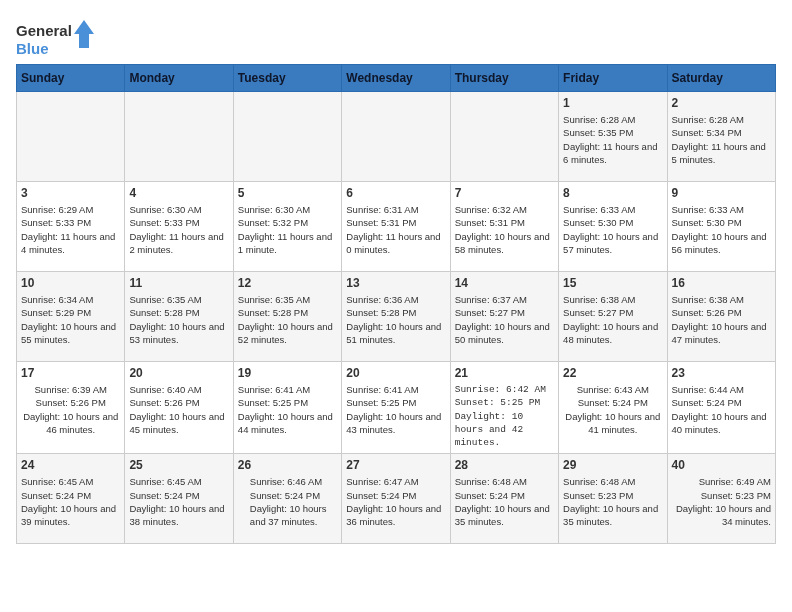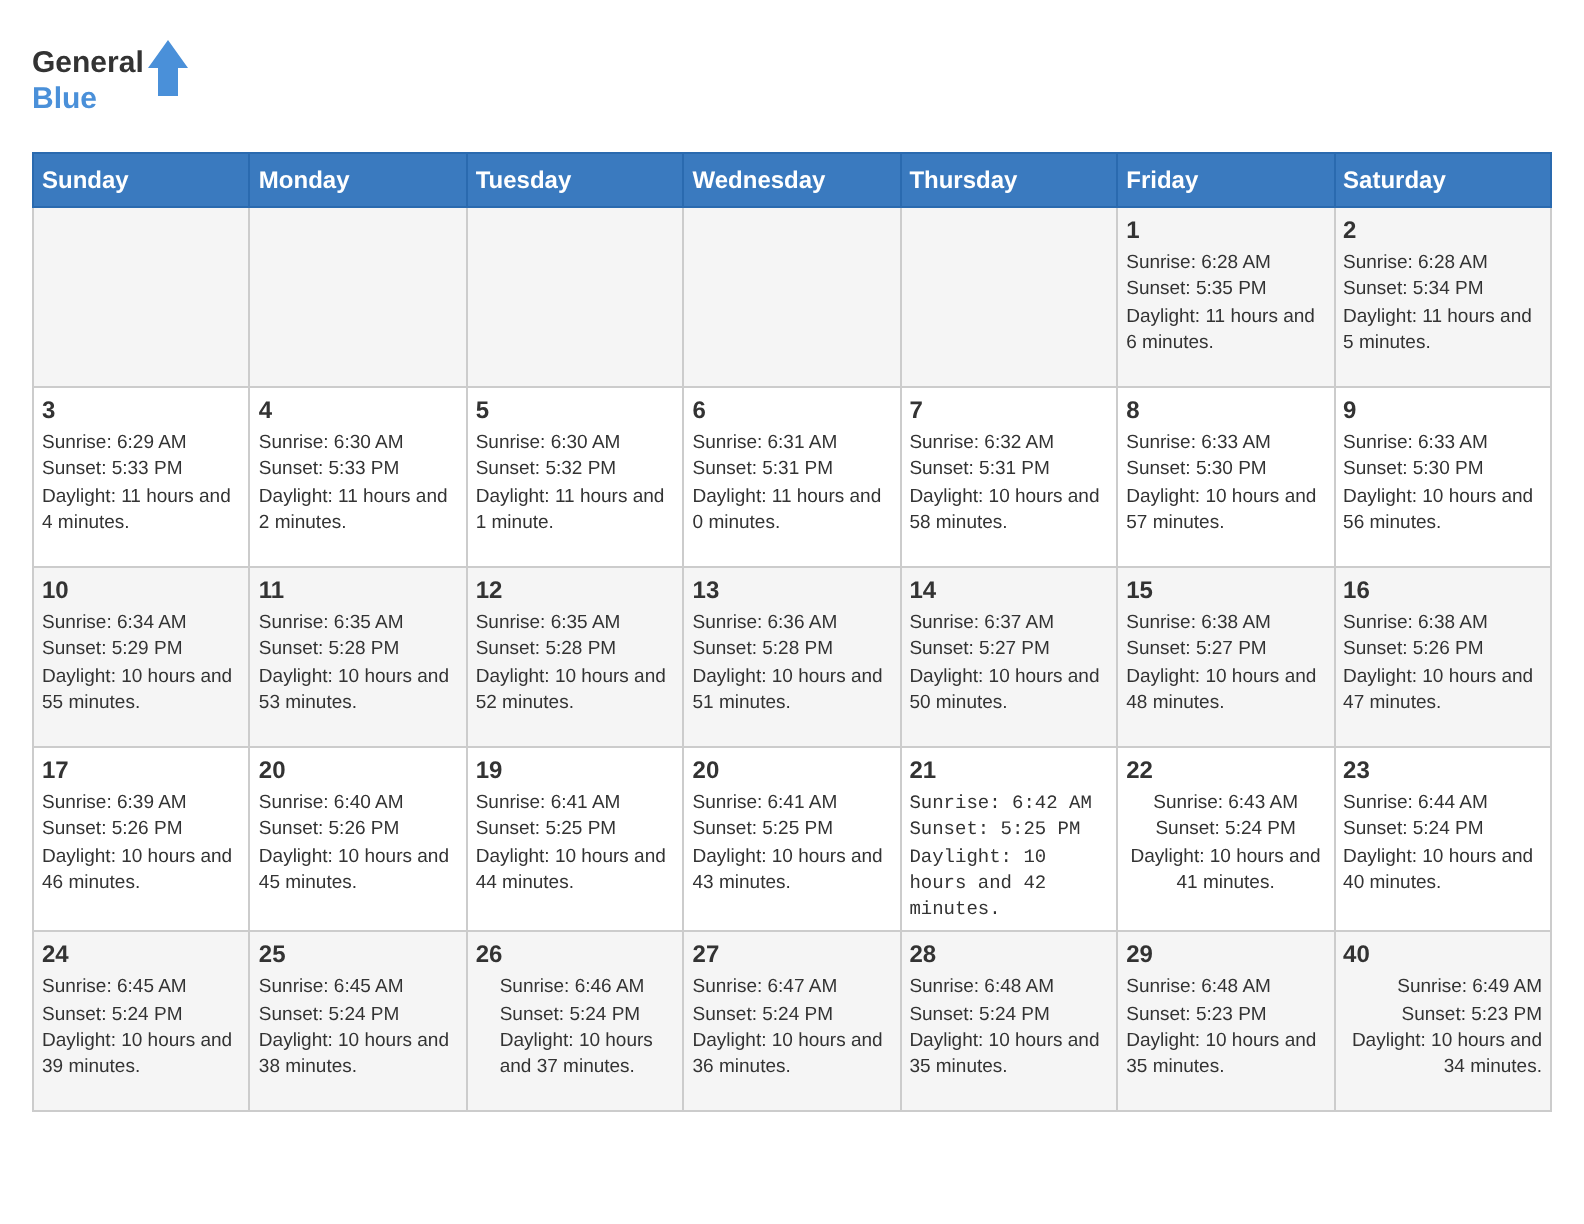--- a/index.html
+++ b/index.html
@@ -7,21 +7,20 @@
       font-family: Arial, sans-serif;
       background: #fff;
       width: 792px;
       min-height: 612px;
       padding: 16px;
     }
     .header {
       display: flex;
       justify-content: space-between;
       align-items: flex-start;
-      margin-bottom: 12px;
     }
     .logo {
       display: flex;
       align-items: center;
     }
     .title-block {
       text-align: right;
     }
     .month-title {
       font-size: 32px;
@@ -32,21 +31,21 @@
       font-size: 14px;
       color: #555;
     }
     table {
       width: 100%;
       border-collapse: collapse;
       table-layout: fixed;
     }
     thead th {
       background-color: #3a7abf;
-      color: #ffffff;
+      color: #0f172a;
       font-size: 12px;
       font-weight: bold;
       padding: 6px 4px;
       text-align: left;
       border: 1px solid #2a6aaf;
     }
     tbody td {
       border: 1px solid #ccc;
       vertical-align: top;
       padding: 4px;
@@ -208,21 +207,21 @@
         <td>
           <div class="day-number">16</div>
           <div class="day-info" style="white-space: pre-line;">Sunrise: 6:38 AM
 Sunset: 5:26 PM
 Daylight: 10 hours and 47 minutes.</div>
         </td>
       </tr>
       <tr>
         <td>
           <div class="day-number">17</div>
-          <div class="day-info" style="white-space: pre-line;">Sunrise: 6:39 AM
+          <div class="day-info" style="white-space: pre-line; text-align: center;">Sunrise: 6:39 AM
 Sunset: 5:26 PM
 Daylight: 10 hours and 46 minutes.</div>
         </td>
         <td>
           <div class="day-number">20</div>
           <div class="day-info" style="white-space: pre-line;">Sunrise: 6:40 AM
 Sunset: 5:26 PM
 Daylight: 10 hours and 45 minutes.</div>
         </td>
         <td>

